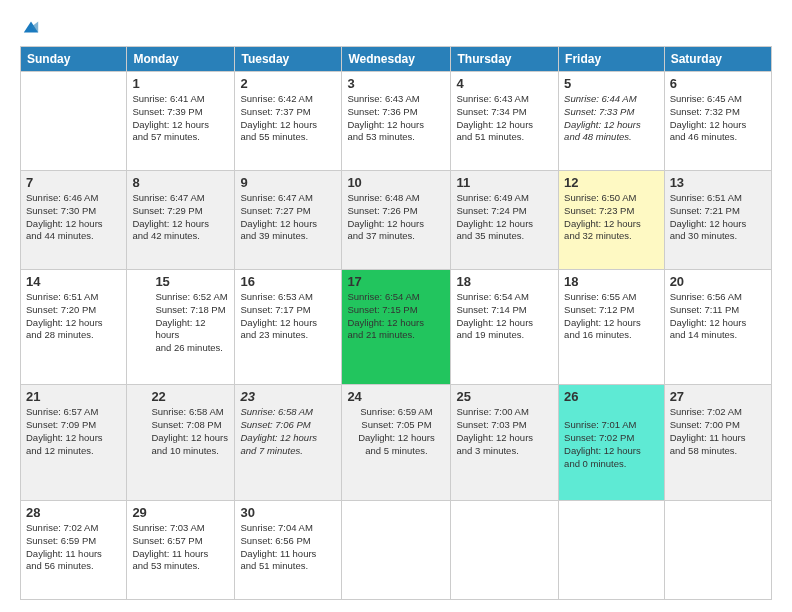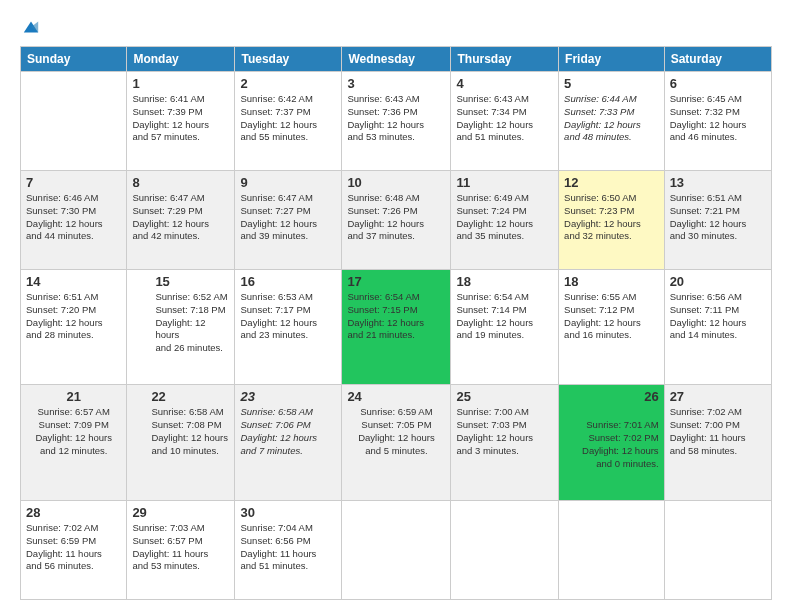--- a/index.html
+++ b/index.html
@@ -280,21 +280,21 @@
           </td>
           <td style="background-color: rgb(255, 255, 255);">
             <span class="day-number">20</span>
             <div class="day-info" style="white-space: pre-line;">Sunrise: 6:56 AM
 Sunset: 7:11 PM
 Daylight: 12 hours
 and 14 minutes.</div>
           </td>
         </tr>
         <tr>
-          <td style="background-color: rgb(240, 240, 240); text-align: center;">
+          <td style="background-color: rgb(240, 240, 240);">
             <span class="day-number">21</span>
             <div class="day-info" style="white-space: pre-line;">Sunrise: 6:57 AM
 Sunset: 7:09 PM
 Daylight: 12 hours
 and 12 minutes.</div>
           </td>
           <td style="background-color: rgb(240, 240, 240); padding-left: 24px;">
             <span class="day-number">22</span>
             <div class="day-info" style="white-space: pre-line;">Sunrise: 6:58 AM
 Sunset: 7:08 PM
@@ -315,21 +315,21 @@
 Daylight: 12 hours
 and 5 minutes.</div>
           </td>
           <td style="background-color: rgb(240, 240, 240);">
             <span class="day-number">25</span>
             <div class="day-info" style="white-space: pre-line;">Sunrise: 7:00 AM
 Sunset: 7:03 PM
 Daylight: 12 hours
 and 3 minutes.</div>
           </td>
-          <td style="background-color: #22c55e; text-align: right;">
+          <td style="background-color: #5eead4;">
             <span class="day-number">26</span>
             <div class="day-info" style="white-space: pre-line; margin-top: 15px;">Sunrise: 7:01 AM
 Sunset: 7:02 PM
 Daylight: 12 hours
 and 0 minutes.</div>
           </td>
           <td style="background-color: rgb(240, 240, 240);">
             <span class="day-number">27</span>
             <div class="day-info" style="white-space: pre-line;">Sunrise: 7:02 AM
 Sunset: 7:00 PM

